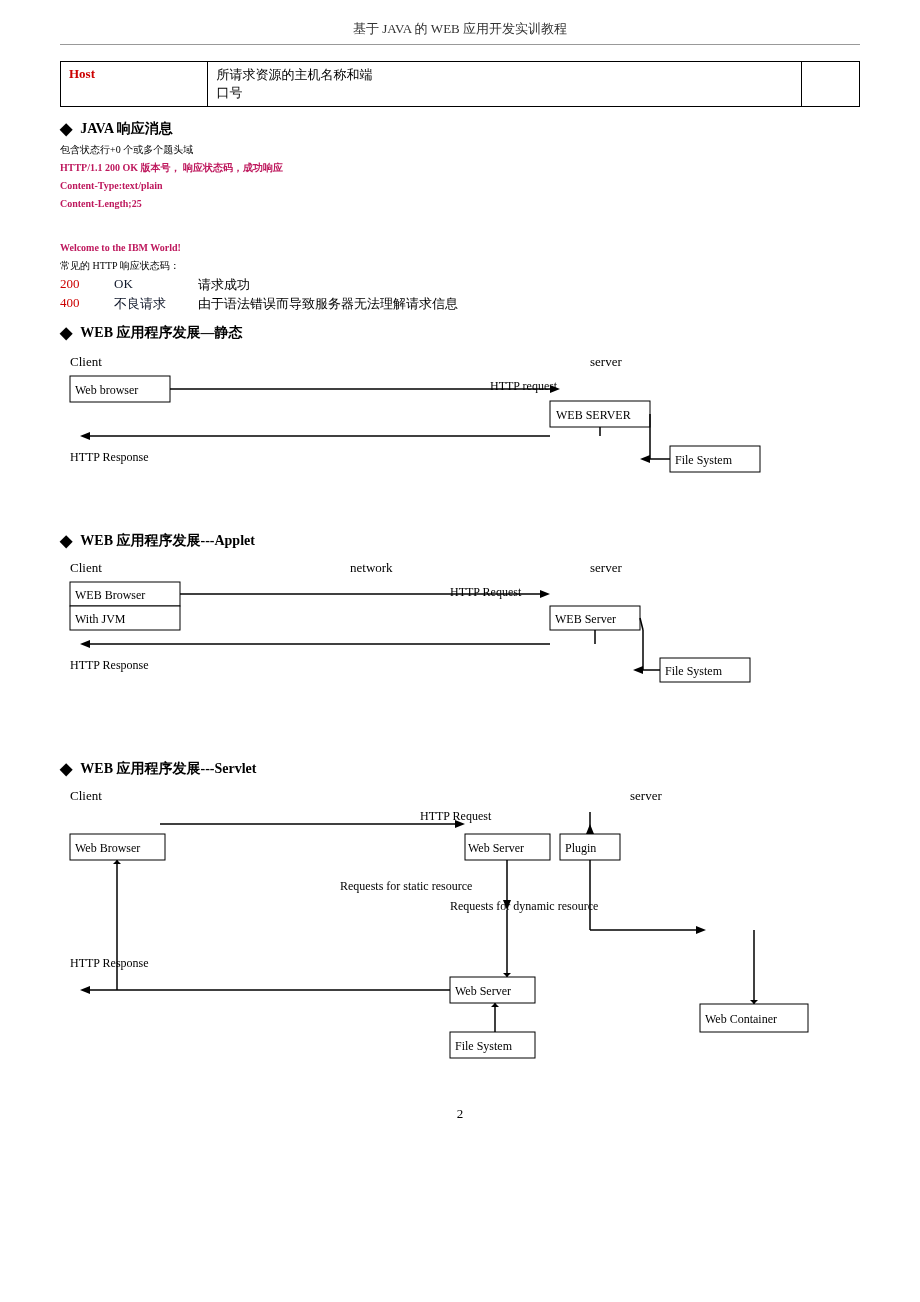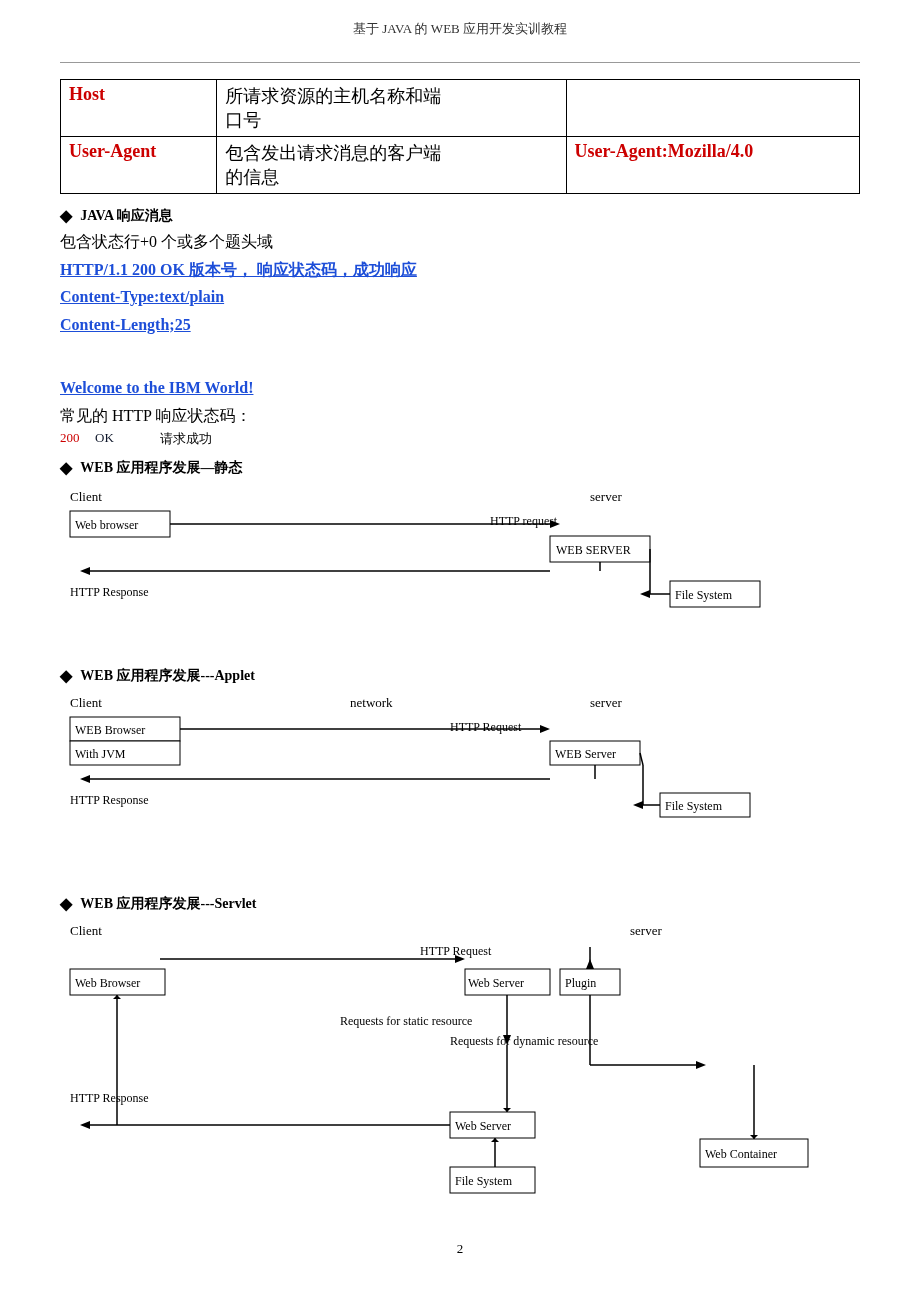--- a/index.html
+++ b/index.html
@@ -10,59 +10,59 @@
       color: #000;
       width: 920px;
       min-height: 1302px;
       padding: 20px 60px 40px 60px;
     }
     .page-header {
       text-align: center;
       font-size: 13px;
       color: #333;
       border-bottom: 1px solid #999;
-      padding-bottom: 24px;
+      padding-bottom: 6px;
       margin-bottom: 16px;
     }
     
     .http-table {
       width: 100%;
       border-collapse: collapse;
       margin-bottom: 12px;
     }
     .http-table td {
       border: 1px solid #000;
       padding: 4px 8px;
-      font-size: 18px;
+      font-size: 13px;
       vertical-align: top;
     }
     .http-table td.col-red {
       color: #c00;
       font-weight: bold;
     }
     
     .section-heading {
       font-weight: bold;
       font-size: 14px;
       margin: 10px 0 4px 0;
       display: flex;
       align-items: center;
       gap: 8px;
     }
     .diamond {
       color: #000;
       font-size: 16px;
     }
-    .bold-red { color: #1d4ed8; font-weight: bold; text-decoration: underline; }
-    
-    p { margin: 2px 0; font-size: 16px; line-height: 1.6; }
+    .bold-red { color: #be185d; font-weight: bold; }
+    
+    p { margin: 2px 0; font-size: 10px; line-height: 1.6; }
     
     .status-line {
       display: flex;
-      gap: 5px;
+      gap: 24px;
       margin: 1px 0;
       font-size: 13px;
     }
     .status-code { color: #c00; min-width: 30px; }
     .status-label { color: #0f172a; min-width: 60px; }
     .status-desc { color: #000; font-family: Liberation Mono, monospace; }
     
     .diagram-container {
       position: relative;
       width: 100%;
@@ -85,25 +85,20 @@
   <span>基于 JAVA 的 WEB 应用开发实训教程</span>
 </div>
 
 <table class="http-table">
   <tbody>
     <tr>
       <td class="col-red">Host</td>
       <td>所请求资源的主机名称和端<br>口号</td>
       <td></td>
     </tr>
-    <tr>
-      <td class="col-red">User-Agent</td>
-      <td>包含发出请求消息的客户端<br>的信息</td>
-      <td class="col-red">User-Agent:Mozilla/4.0</td>
-    </tr>
   </tbody>
 </table>
 
 <div class="section-heading">
   <span class="diamond">◆</span>
   <span>JAVA 响应消息</span>
 </div>
 <p>包含状态行+0 个或多个题头域</p>
 <p class="bold-red"><span>HTTP/1.1 200 OK    版本号，  响应状态码，成功响应</span></p>
 <p class="bold-red">Content-Type:text/plain</p>
@@ -111,20 +106,25 @@
 <p style="margin-top:10px;">&nbsp;</p>
 <p class="bold-red">Welcome to the IBM World!</p>
 <p>常见的 HTTP 响应状态码：</p>
 
 <div>
   <div class="status-line">
     <span class="status-code">200</span>
     <span class="status-label">OK</span>
     <span class="status-desc">请求成功</span>
   </div>
+  <div class="status-line">
+    <span class="status-code">400</span>
+    <span class="status-label">不良请求</span>
+    <span class="status-desc">由于语法错误而导致服务器无法理解请求信息</span>
+  </div>
 </div>
 
 <div class="section-heading">
   <span class="diamond">◆</span>
   <span>WEB 应用程序发展—静态</span>
 </div>
 
 <div class="diagram-container">
   <svg width="760" height="165">
 

